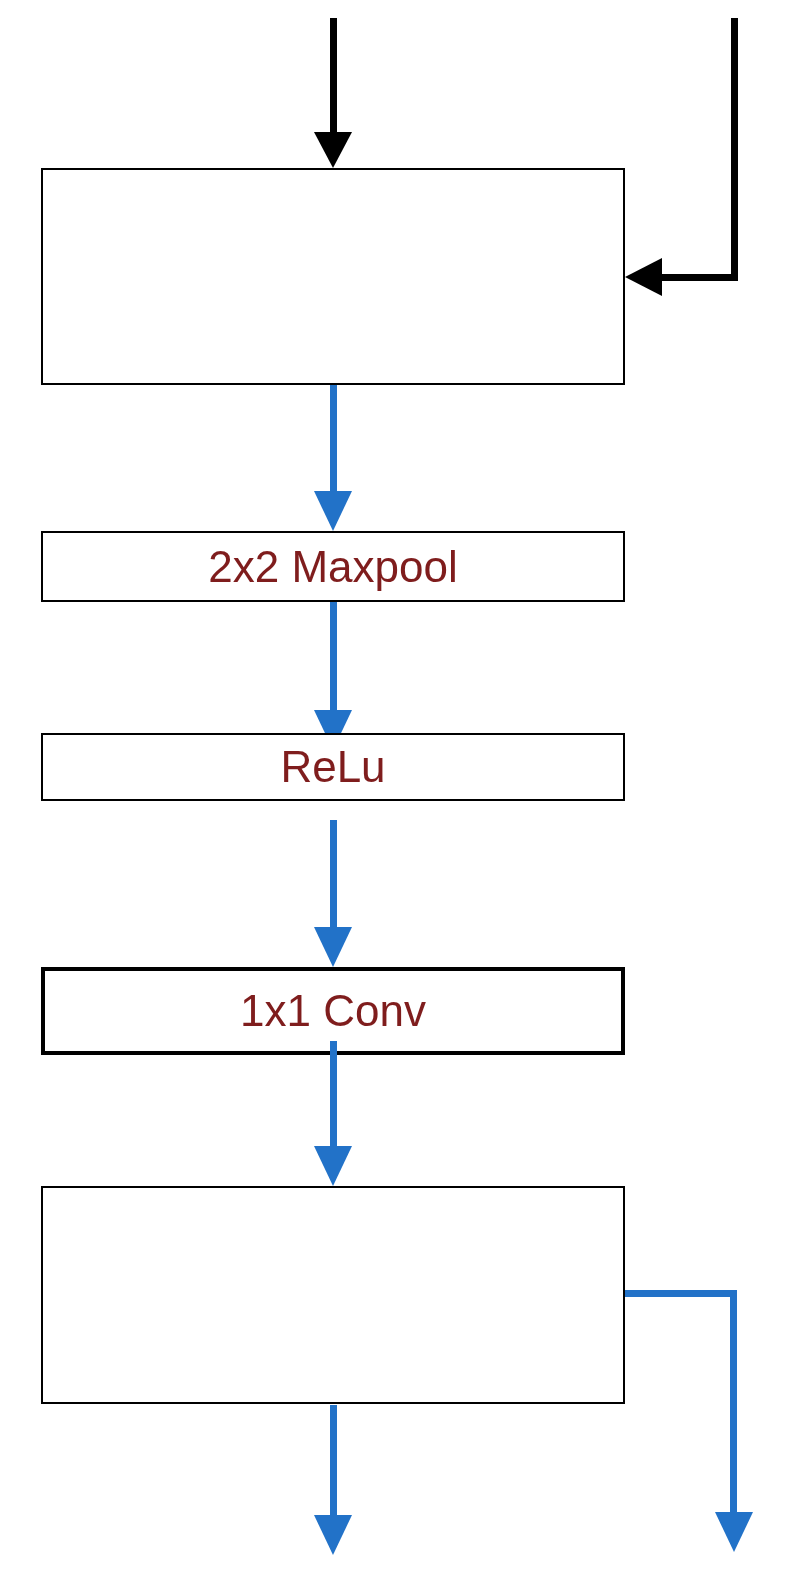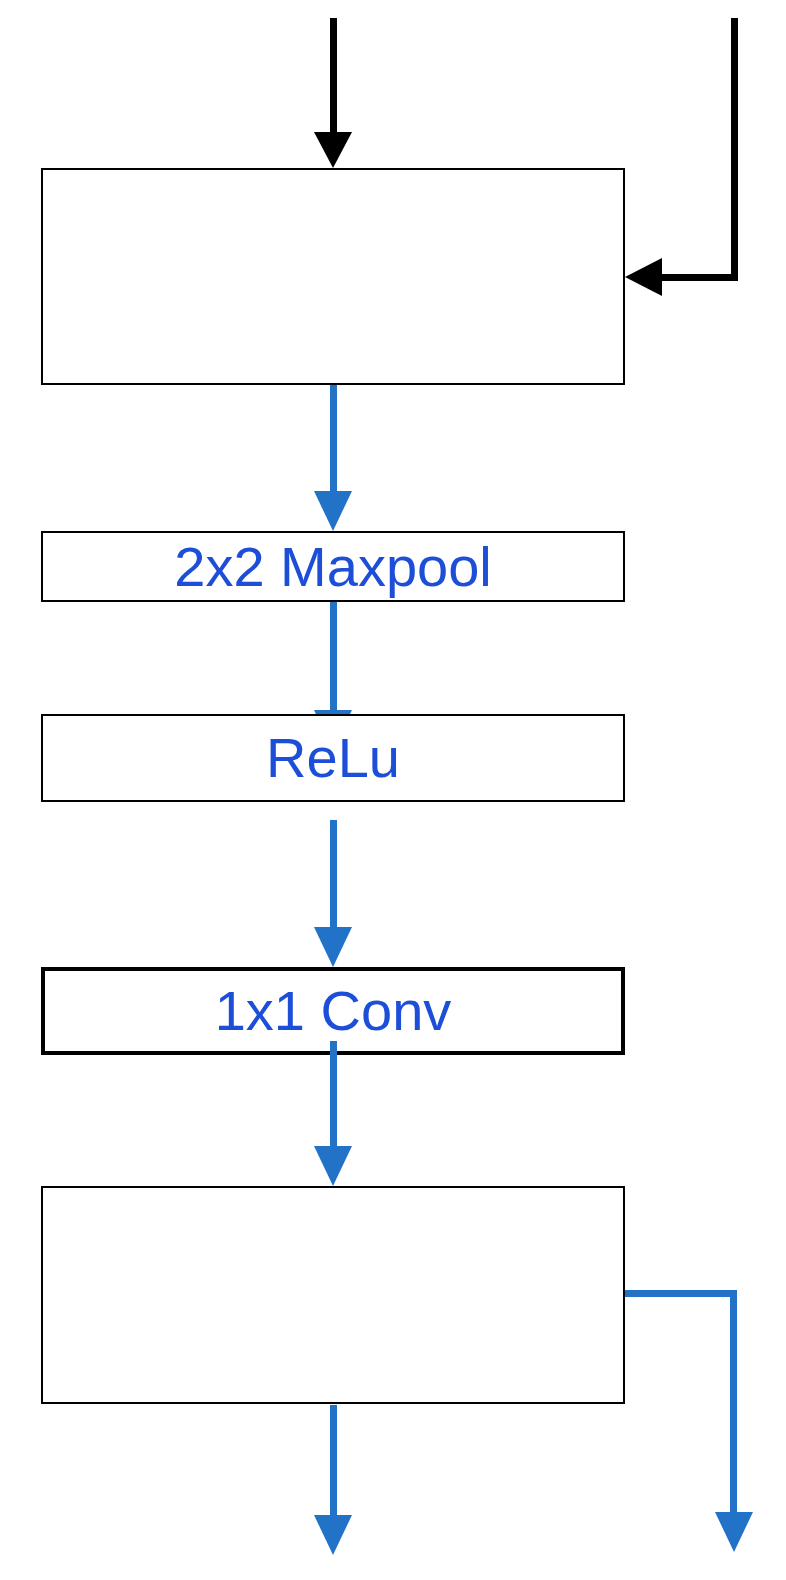--- a/index.html
+++ b/index.html
@@ -32,28 +32,28 @@
   .head-left{width:0;height:0;border-top:19px solid transparent;border-bottom:19px solid transparent;
              border-right:37px solid var(--black);background:none;}
 
   
   .node{
     box-sizing:border-box;
     left:41px;width:584px;
     background:var(--box-fill);
     border:2.5px solid var(--box-border);
     display:flex;align-items:center;justify-content:center;
-    color:#1d4ed8;
-    font-size:56px;
+    color:#7f1d1d;
+    font-size:44px;
     line-height:1;
     white-space:nowrap;
   }
   .node-top    {top:168px;height:217px;}
   .node-maxpool{top:531px;height:71px;}
-  .node-relu   {top:714px;height:88px;text-align:center;}
+  .node-relu   {top:733px;height:68px;text-align:center;}
   .node-conv   {top:967px;height:88px;border-width:4px;}
   .node-bottom {top:1186px;height:218px;}
 
   
   .in-main-shaft {left:330px;top:18px;height:114px;}
   .in-main-head  {left:314px;top:132px;}
 
   .in-skip-v     {left:731px;top:18px;height:263px;}
   .in-skip-h     {left:662px;top:274px;width:76px;}
   .in-skip-head  {left:625px;top:258px;}

